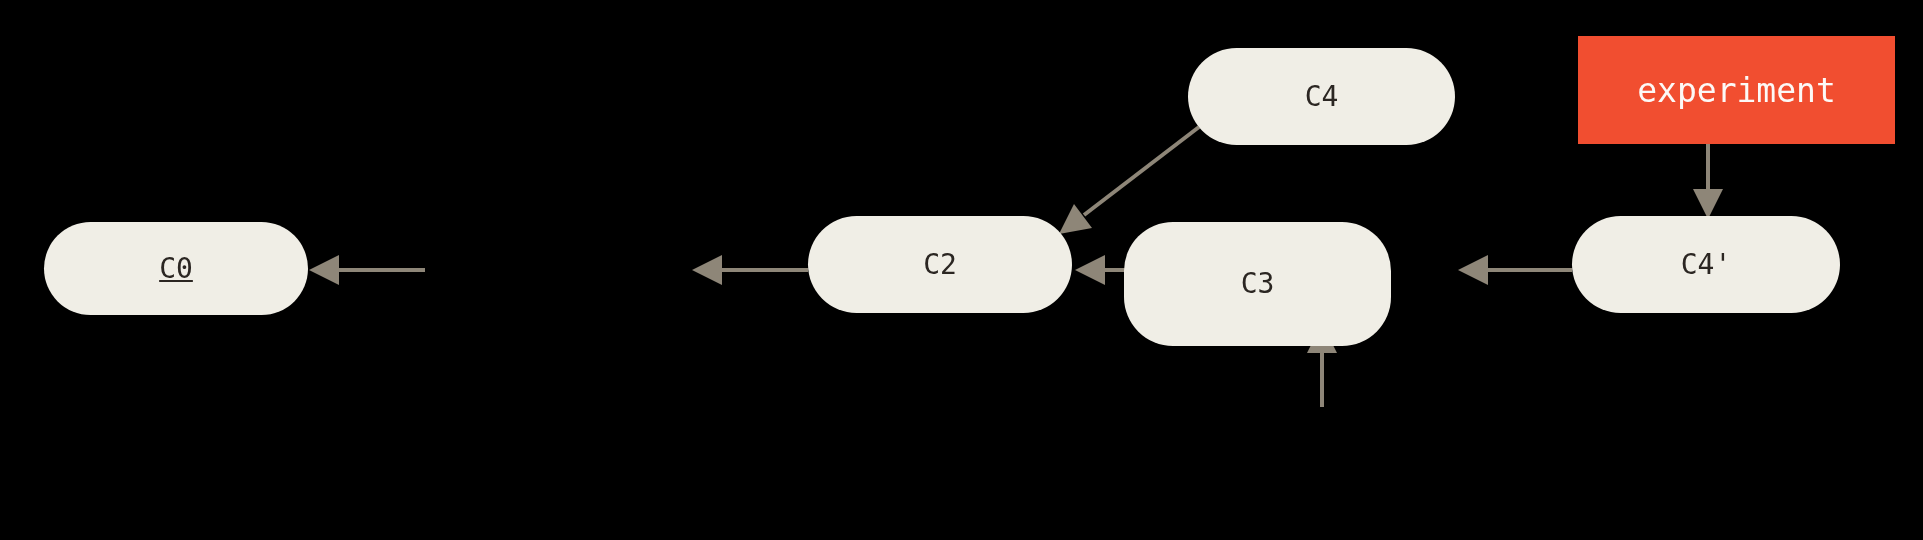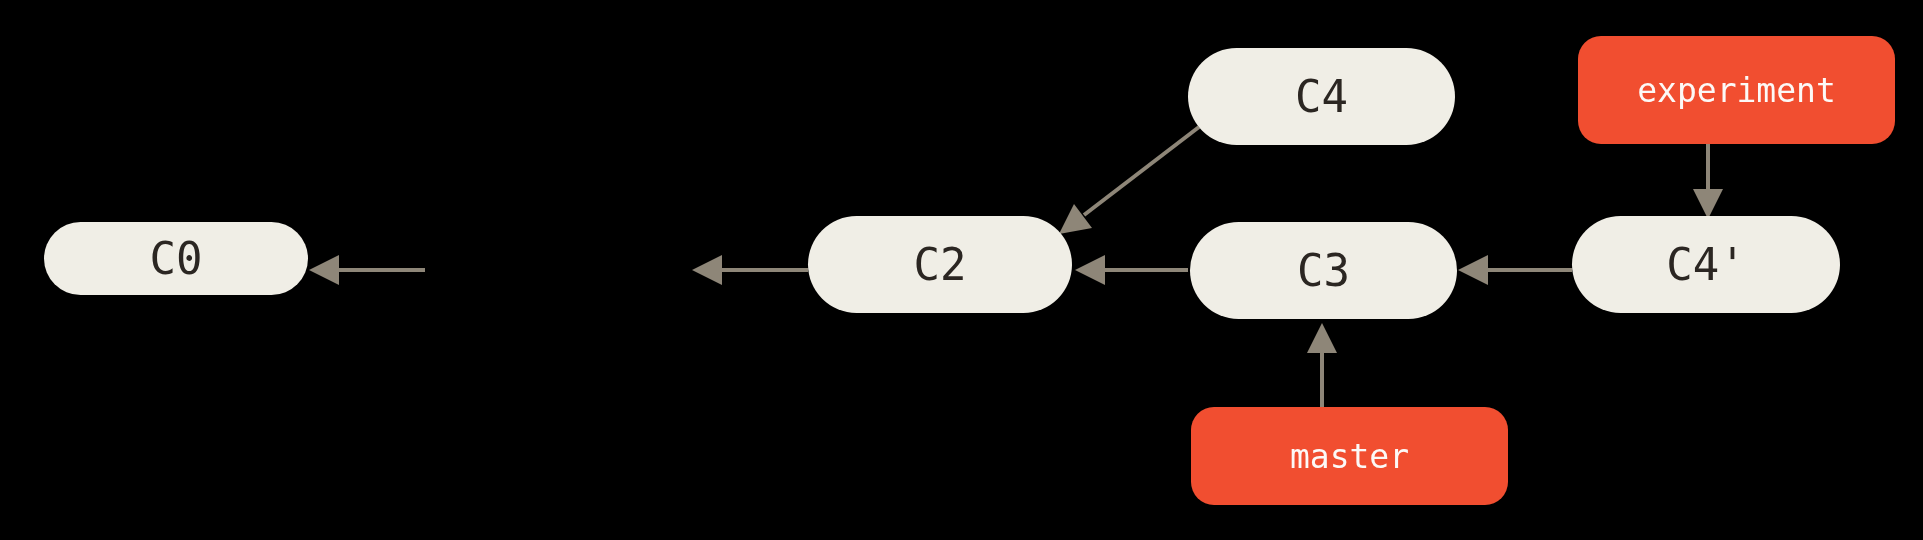--- a/index.html
+++ b/index.html
@@ -31,35 +31,34 @@
     stroke: none;
   }
   .commit {
     position: absolute;
     background: var(--node-fill, #F0EEE6);
     border-radius: 49px;
     display: flex;
     align-items: center;
     justify-content: center;
     color: var(--node-text, #2B2622);
-    font-size: 44px;
+    font-size: 28px;
     line-height: 1;
     white-space: pre;
   }
   .branch {
     position: absolute;
     background: var(--branch-fill, #F14E30);
     display: flex;
     align-items: center;
     justify-content: center;
     color: var(--branch-text, #FCF9F7);
     font-size: 33px;
     line-height: 1;
     white-space: pre;
-    border-radius: 23px;
   }
 </style>
 </head>
 <body>
 
 <div class="stage">
 
   <svg class="arrows" viewBox="0 0 1923 540" xmlns="http://www.w3.org/2000/svg" aria-hidden="true">
 
     <g>
@@ -91,28 +90,27 @@
       <line x1="1708" y1="144" x2="1708" y2="191"></line>
       <polygon points="1708,219 1693,189 1723,189"></polygon>
     </g>
 
     <g>
       <line x1="1322" y1="407" x2="1322" y2="351"></line>
       <polygon points="1322,323 1307,353 1337,353"></polygon>
     </g>
   </svg>
 
-  <div class="commit" style="left:44px;   top:222px; width:264px; height:73px;">C0</div>
+  <div class="commit" style="left:44px;   top:222px; width:264px; height:93px;text-decoration:underline;">C0</div>
 
 
   <div class="commit" style="left:808px;  top:216px; width:264px; height:97px;">C2</div>
 
-  <div class="commit" style="left:1190px; top:222px; width:267px; height:97px;">C3</div>
+  <div class="commit" style="left:1124px; top:222px; width:267px; height:124px;">C3</div>
 
   <div class="commit" style="left:1188px; top:48px;  width:267px; height:97px;">C4</div>
 
   <div class="commit" style="left:1572px; top:216px; width:268px; height:97px;">C4'</div>
 
   <div class="branch" style="left:1578px; top:36px;  width:317px; height:108px;">experiment</div>
 
-  <div class="branch" style="left:1191px; top:407px; width:317px; height:98px;">master</div>
 
 </div>
 
 </body></html>

